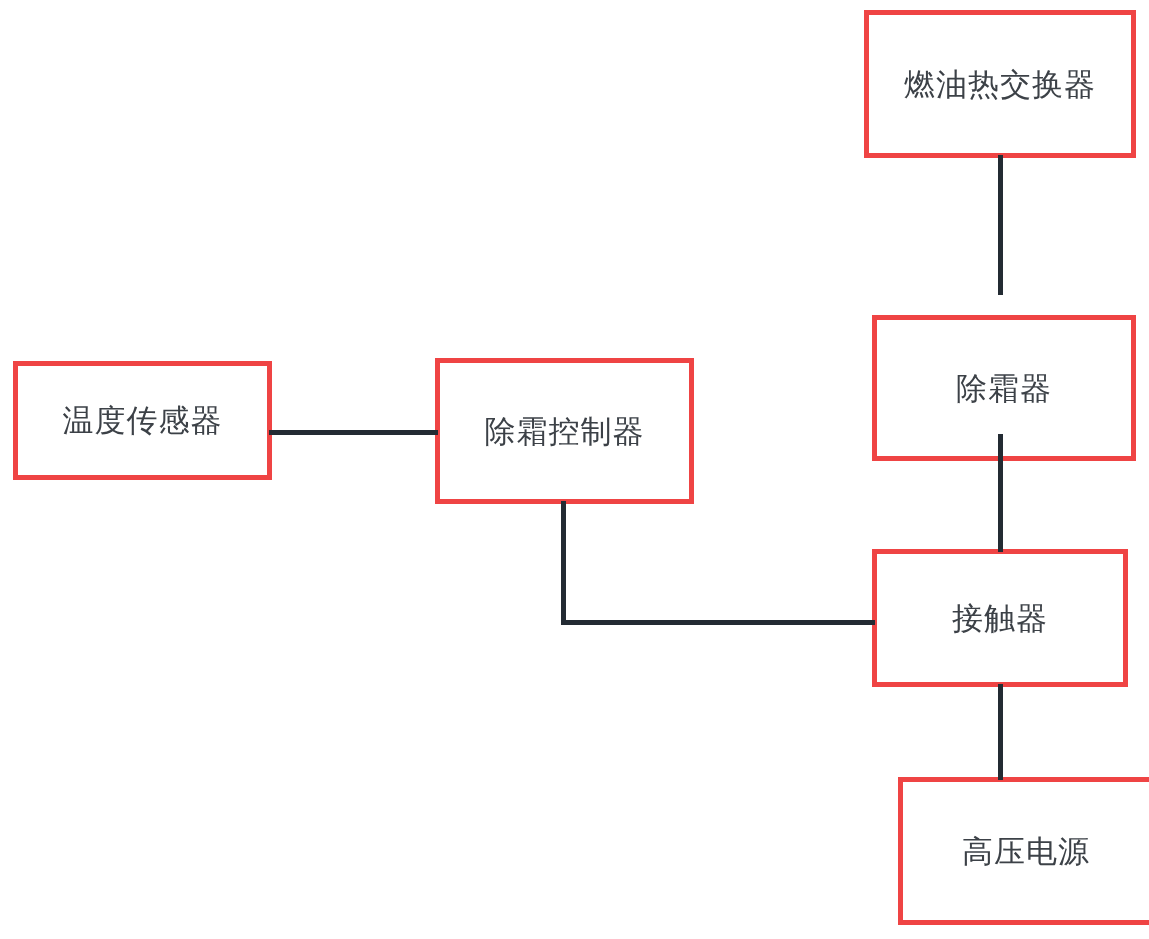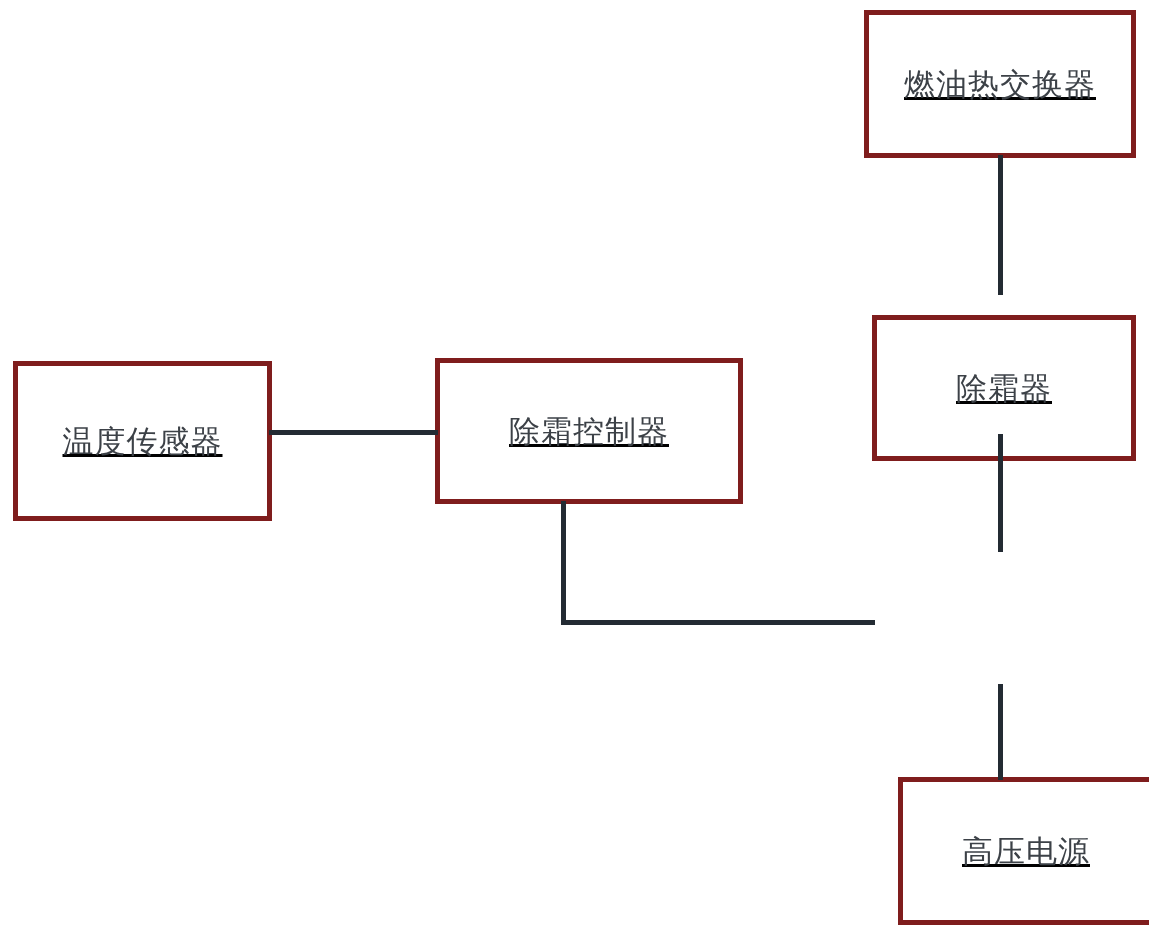--- a/index.html
+++ b/index.html
@@ -14,25 +14,24 @@
     position: relative;
     width: 1149px;
     height: 939px;
     background: #ffffff;
     overflow: hidden;
   }
   .node {
     position: absolute;
     box-sizing: border-box;
     background: #ffffff;
-    border: 5px solid #7f1d1d;
+    border: 5px solid #ef4444;
     display: flex;
     align-items: center;
     justify-content: center;
-    text-decoration: underline;
   }
   .node-label {
     font-size: 31px;
     color: #3c4147;
     letter-spacing: 1px;
     line-height: 1.1;
     white-space: nowrap;
     font-weight: 400;
   }
   .edge {
@@ -48,30 +47,33 @@
 <div id="diagram-canvas">
 
   <div class="node" style="left:864px; top:10px; width:272px; height:148px;">
     <span class="node-label">燃油热交换器</span>
   </div>
 
   <div class="node" style="left:872px; top:291px; width:264px; height:146px;margin-top:24px;">
     <span class="node-label">除霜器</span>
   </div>
 
+  <div class="node" style="left:872px; top:549px; width:256px; height:138px;">
+    <span class="node-label">接触器</span>
+  </div>
 
   <div class="node" style="left:872px; top:777px; width:256px; height:148px;margin-left:26px;">
     <span class="node-label">高压电源</span>
   </div>
 
-  <div class="node" style="left:13px; top:361px; width:259px; height:160px;">
+  <div class="node" style="left:13px; top:361px; width:259px; height:119px;">
     <span class="node-label">温度传感器</span>
   </div>
 
-  <div class="node" style="left:435px; top:358px; width:308px; height:146px;">
+  <div class="node" style="left:435px; top:358px; width:259px; height:146px;">
     <span class="node-label">除霜控制器</span>
   </div>
 
   <div class="edge edge-v" style="left:998px; top:155px; height:140px;"></div>
 
   <div class="edge edge-v" style="left:998px; top:434px; height:118px;"></div>
 
   <div class="edge edge-v" style="left:998px; top:684px; height:96px;"></div>
 
   <div class="edge edge-h" style="left:269px; top:430px; width:169px;"></div>

